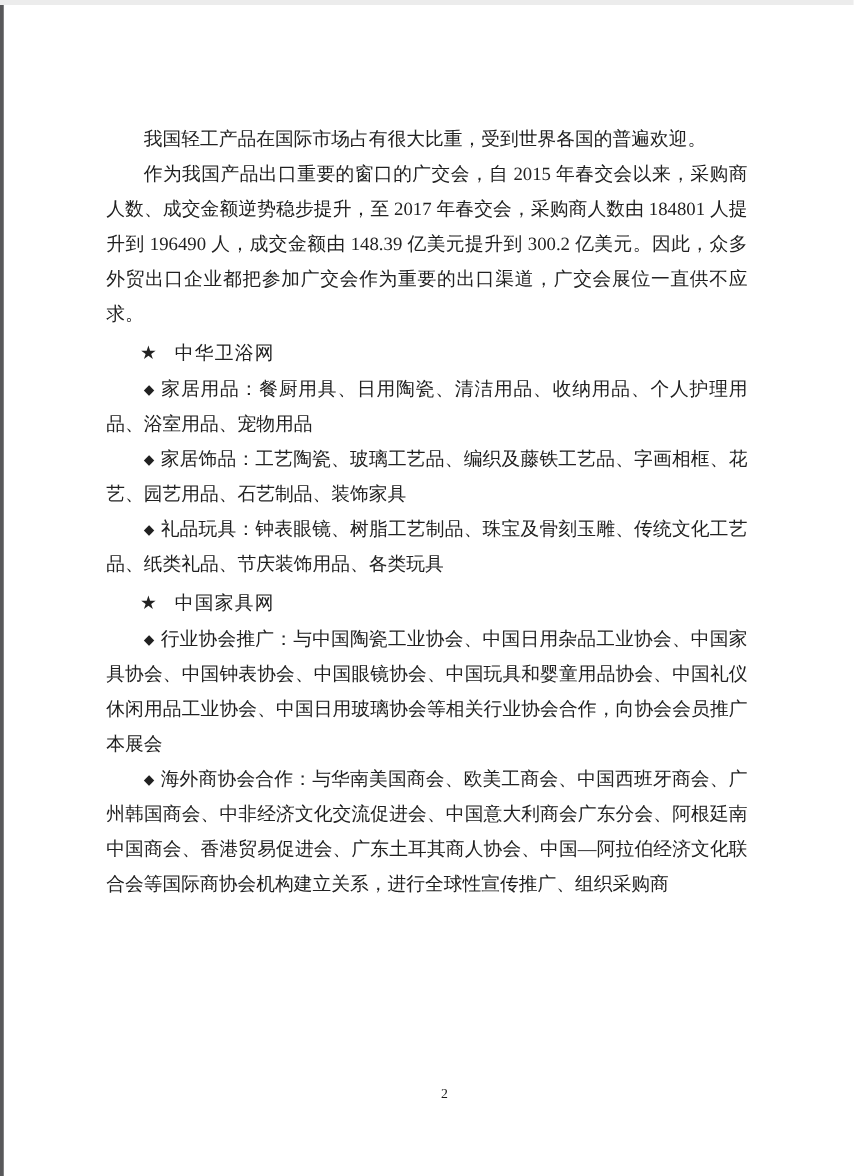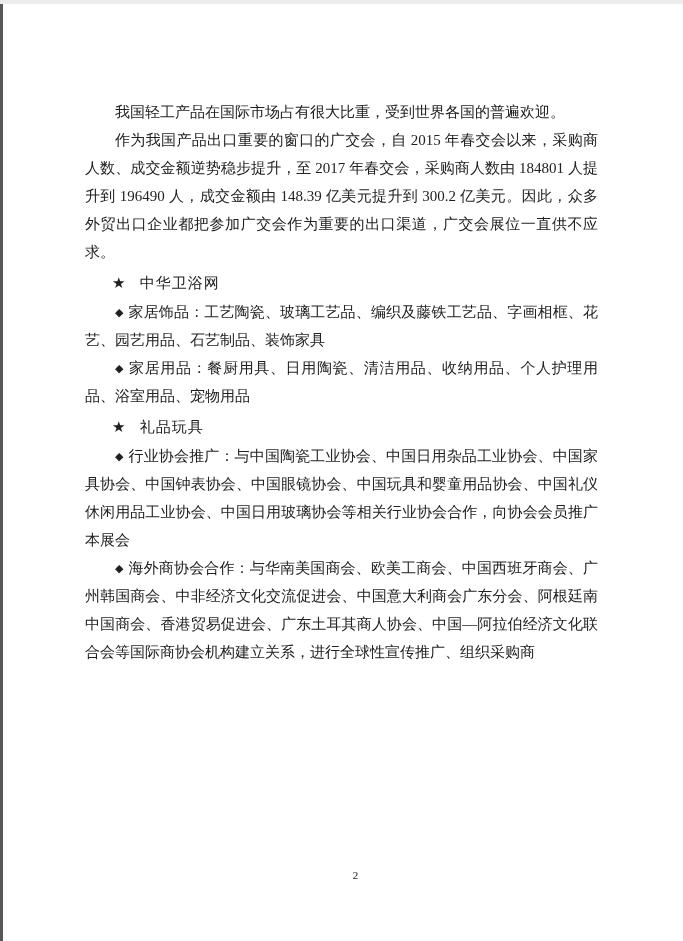--- a/index.html
+++ b/index.html
@@ -69,30 +69,33 @@
   <p class="para">我国轻工产品在国际市场占有很大比重，受到世界各国的普遍欢迎。</p>
 
   <p class="para">作为我国产品出口重要的窗口的广交会，自 2015 年春交会以来，采购商人数、成交金额逆势稳步提升，至 2017 年春交会，采购商人数由 184801 人提升到 196490 人，成交金额由 148.39 亿美元提升到 300.2 亿美元。因此，众多外贸出口企业都把参加广交会作为重要的出口渠道，广交会展位一直供不应求。</p>
 
 
   <h2 class="heading">
     <span class="star">★</span><span>中华卫浴网</span>
   </h2>
 
   <p class="bullet">
+    <span class="diamond">◆</span><span>家居用品：餐厨用具、日用陶瓷、清洁用品、收纳用品、个人护理用品、浴室用品、宠物用品</span>
+  </p>
+
+  <p class="bullet">
     <span class="diamond">◆</span><span>家居饰品：工艺陶瓷、玻璃工艺品、编织及藤铁工艺品、字画相框、花艺、园艺用品、石艺制品、装饰家具</span>
   </p>
 
   <p class="bullet">
-    <span class="diamond">◆</span><span>家居用品：餐厨用具、日用陶瓷、清洁用品、收纳用品、个人护理用品、浴室用品、宠物用品</span>
+    <span class="diamond">◆</span><span>礼品玩具：钟表眼镜、树脂工艺制品、珠宝及骨刻玉雕、传统文化工艺品、纸类礼品、节庆装饰用品、各类玩具</span>
   </p>
 
-
   <h2 class="heading">
-    <span class="star">★</span><span>礼品玩具</span>
+    <span class="star">★</span><span>中国家具网</span>
   </h2>
 
 
   <p class="bullet">
     <span class="diamond">◆</span><span>行业协会推广：与中国陶瓷工业协会、中国日用杂品工业协会、中国家具协会、中国钟表协会、中国眼镜协会、中国玩具和婴童用品协会、中国礼仪休闲用品工业协会、中国日用玻璃协会等相关行业协会合作，向协会会员推广本展会</span>
   </p>
 
   <p class="bullet">
     <span class="diamond">◆</span><span>海外商协会合作：与华南美国商会、欧美工商会、中国西班牙商会、广州韩国商会、中非经济文化交流促进会、中国意大利商会广东分会、阿根廷南中国商会、香港贸易促进会、广东土耳其商人协会、中国—阿拉伯经济文化联合会等国际商协会机构建立关系，进行全球性宣传推广、组织采购商</span>
   </p>

